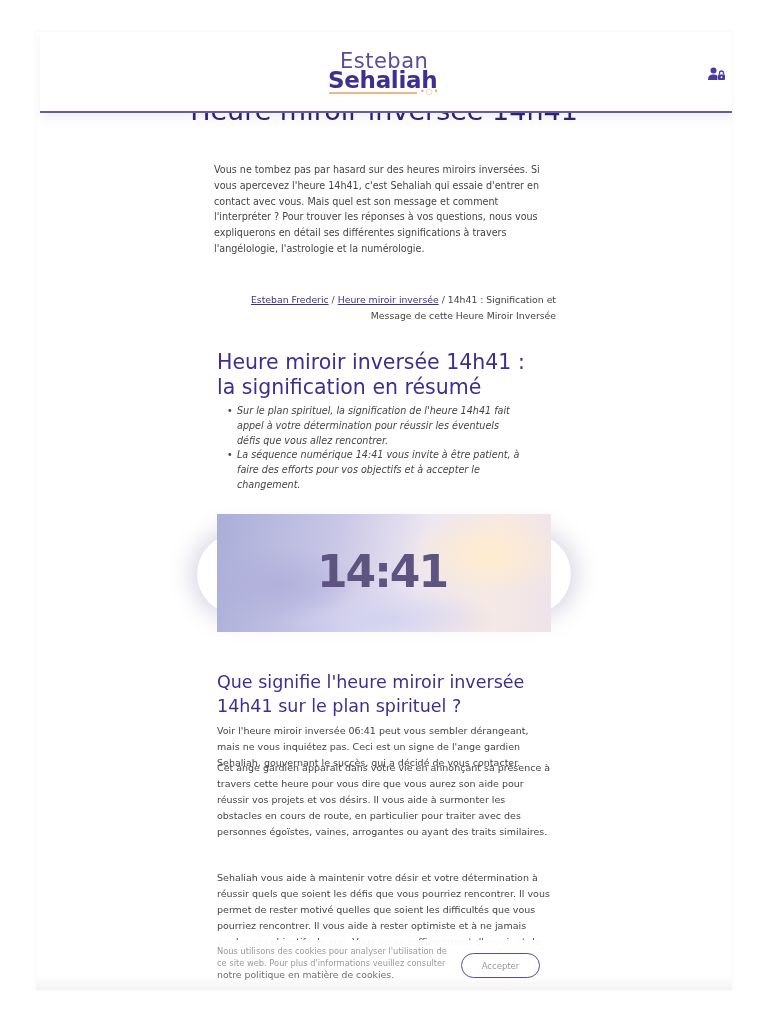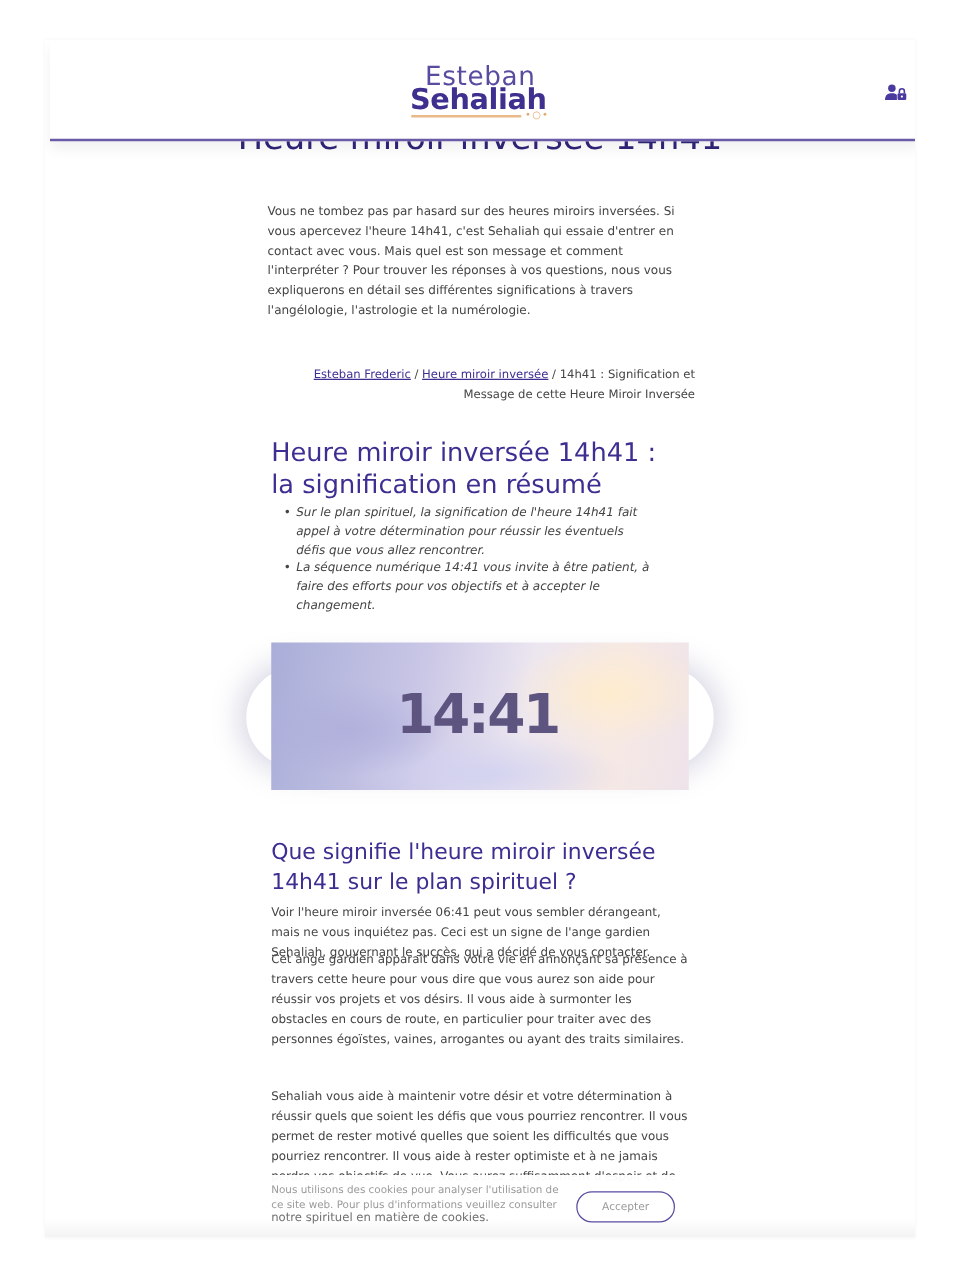--- a/index.html
+++ b/index.html
@@ -147,17 +147,17 @@
         <circle cx="5.5" cy="3.5" r="3" fill="#4a3aa0"></circle>
         <path d="M0 13 C0 8.5 2.5 7.5 5.5 7.5 C7.5 7.5 9 8 9.5 9 L9.5 13 Z" fill="#4a3aa0"></path>
         <rect x="10" y="7.5" width="7" height="5.5" rx="1" fill="#4a3aa0"></rect>
         <path d="M11.5 7.5 V6 A2 2 0 0 1 15.5 6 V7.5" stroke="#4a3aa0" stroke-width="1.3" fill="none"></path>
         <circle cx="13.5" cy="10.2" r="0.9" fill="#fff"></circle>
       </svg>
     </span>
   </header>
 
   <div class="cookie-banner">
-    <p class="cookie-text"><span>Nous utilisons des cookies pour analyser l'utilisation de ce site web. Pour plus d'informations veuillez consulter </span><a href="#" class="cookie-link">notre spirituel en matière de cookies.</a></p>
+    <p class="cookie-text"><span>Nous utilisons des cookies pour analyser l'utilisation de ce site web. Pour plus d'informations veuillez consulter </span><a href="#" class="cookie-link">notre politique en matière de cookies.</a></p>
     <button class="accept-button">Accepter</button>
   </div>
 
 </div>
 
 </body></html>

